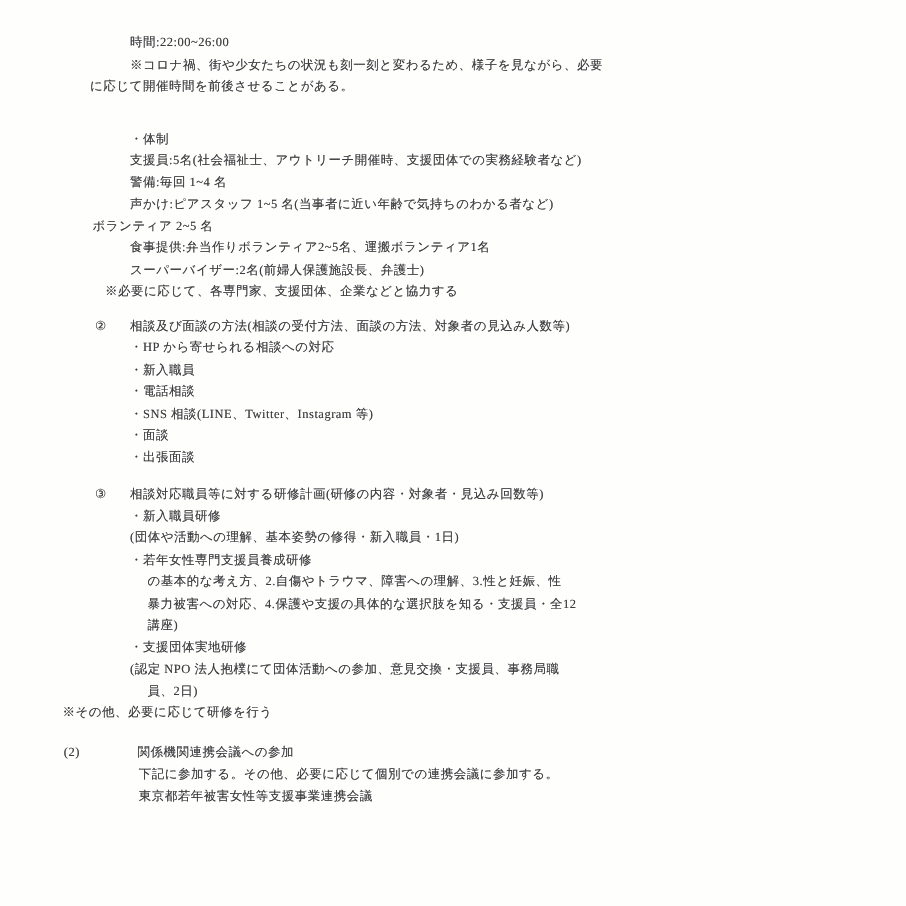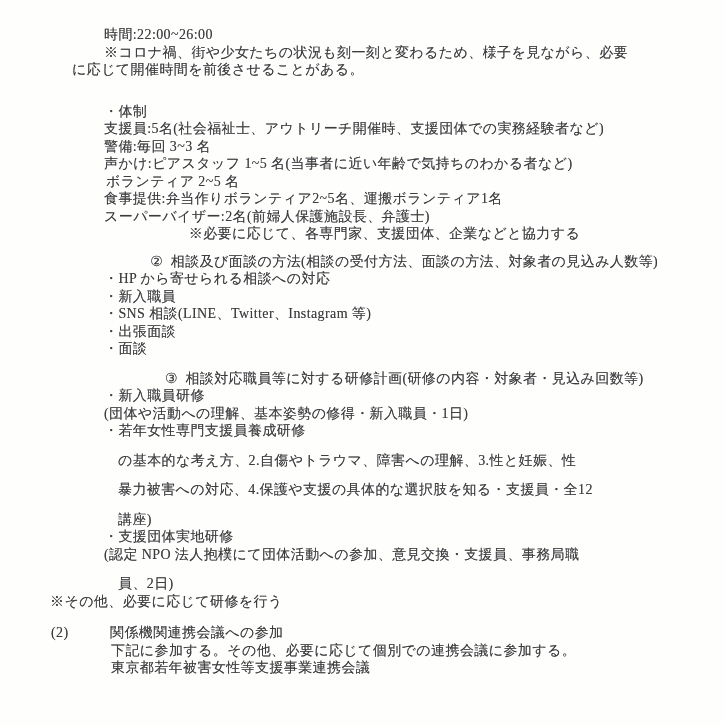--- a/index.html
+++ b/index.html
@@ -5,38 +5,38 @@
   html, body { margin: 0; padding: 0; background: #ffffff; }
   .page {
     position: relative;
     width: 725px;
     height: 725px;
     box-sizing: border-box;
     padding-top: 26px;
     background: #fefefdff;
     color: #3d3d40;
     font-family: "Liberation Serif", "DejaVu Serif", serif;
-    font-size: 14px;
+    font-size: 10px;
     overflow: hidden;
     text-shadow: 0 0 0.4px rgba(60,60,64,0.55);
   }
   .line {
     line-height: 17.5px;
     height: 17.5px;
     white-space: pre;
     letter-spacing: 0.4px;
   }
   .ind-a    { padding-left: 104px; }
   .ind-note { padding-left: 72px; }
-  .ind-vol  { padding-left: 106px; }
-  .ind-kome { padding-left: 44px; text-align: center; }
+  .ind-vol  { padding-left: 74px; }
+  .ind-kome { padding-left: 84px; }
   .ind-kome3{ padding-left: 50px; }
-  .ind-cont { padding-left: 118px; margin-top: 12px; }
+  .ind-cont { padding-left: 118px; }
   .ind-body2{ padding-left: 111px; }
-  .head-circ{ padding-left: 76px; text-align: center; }
+  .head-circ{ padding-left: 76px; }
   .head-circ .num { display: inline-block; width: 28px; }
   .head-paren{ padding-left: 51px; }
   .head-paren .num { display: inline-block; width: 59px; }
   .gap1 { height: 24px; }
   .gap2 { height: 10px; }
   .gap3 { height: 12px; }
   .gap4 { height: 14px; }
 </style>
 </head>
 <body>
@@ -47,37 +47,38 @@
     <div class="line ind-a">時間:22:00~26:00</div>
     <div class="line ind-a">※コロナ禍、街や少女たちの状況も刻一刻と変わるため、様子を見ながら、必要</div>
     <div class="line ind-note">に応じて開催時間を前後させることがある。</div>
   </div>
 
   <div class="gap1"></div>
 
   <div>
     <div class="line ind-a">・体制</div>
     <div class="line ind-a">支援員:5名(社会福祉士、アウトリーチ開催時、支援団体での実務経験者など)</div>
-    <div class="line ind-a">警備:毎回 3~3 名</div>
+    <div class="line ind-a">警備:毎回 1~4 名</div>
     <div class="line ind-a">声かけ:ピアスタッフ 1~5 名(当事者に近い年齢で気持ちのわかる者など)</div>
     <div class="line ind-vol">ボランティア 2~5 名</div>
     <div class="line ind-a">食事提供:弁当作りボランティア2~5名、運搬ボランティア1名</div>
     <div class="line ind-a">スーパーバイザー:2名(前婦人保護施設長、弁護士)</div>
     <div class="line ind-kome">※必要に応じて、各専門家、支援団体、企業などと協力する</div>
   </div>
 
   <div class="gap2"></div>
 
   <div>
     <div class="line head-circ"><span class="num">②</span><span>相談及び面談の方法(相談の受付方法、面談の方法、対象者の見込み人数等)</span></div>
     <div class="line ind-a">・HP から寄せられる相談への対応</div>
     <div class="line ind-a">・新入職員</div>
+    <div class="line ind-a">・電話相談</div>
     <div class="line ind-a">・SNS 相談(LINE、Twitter、Instagram 等)</div>
+    <div class="line ind-a">・面談</div>
     <div class="line ind-a">・出張面談</div>
-    <div class="line ind-a">・面談</div>
   </div>
 
   <div class="gap3"></div>
 
   <div>
     <div class="line head-circ"><span class="num">③</span><span>相談対応職員等に対する研修計画(研修の内容・対象者・見込み回数等)</span></div>
     <div class="line ind-a">・新入職員研修</div>
     <div class="line ind-a">(団体や活動への理解、基本姿勢の修得・新入職員・1日)</div>
     <div class="line ind-a">・若年女性専門支援員養成研修</div>
     <div class="line ind-cont">の基本的な考え方、2.自傷やトラウマ、障害への理解、3.性と妊娠、性</div>

